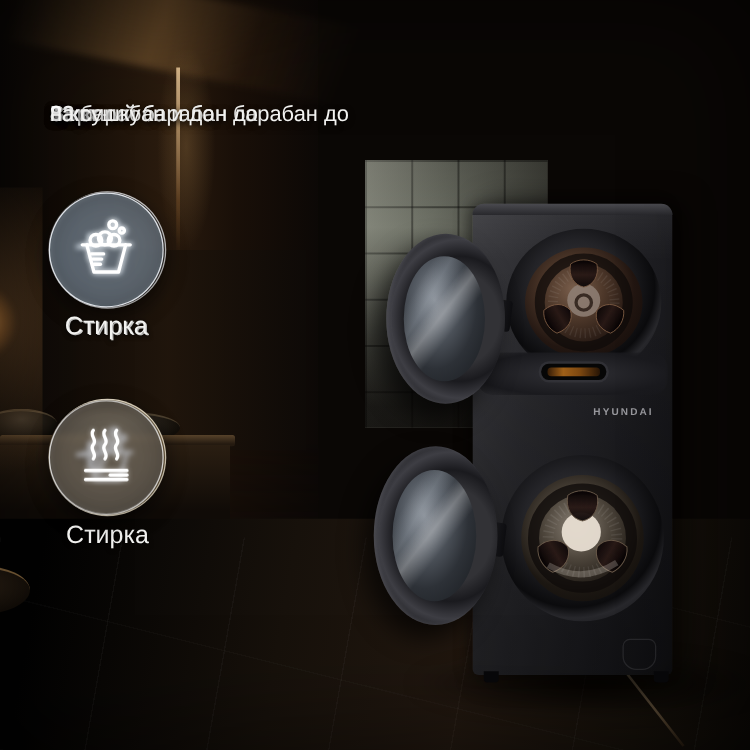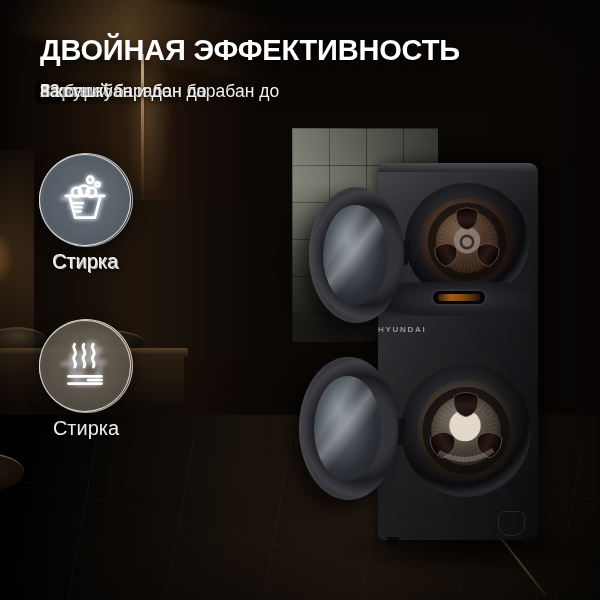--- a/index.html
+++ b/index.html
@@ -77,21 +77,21 @@
   .porthole.low .drum{inset:16px;background:radial-gradient(circle at 45% 40%,#8a8176 0%,#4e463c 32%,#1c1712 64%,#0b0908 100%);}
   .drum svg{position:absolute;inset:0;width:100%;height:100%;}
   .drum .centercap{fill:#8f8075;opacity:.85;}
   .porthole.low .drum .centercap{fill:#e6ddd0;opacity:.96;}
   .mid-band{left:382px;top:282px;width:152px;height:34px;border-radius:12px;
     background:radial-gradient(ellipse at 50% 50%,#303035,#1a1a1e 72%,transparent 100%);}
   .display{left:433px;top:291px;width:52px;height:13px;border-radius:6px;background:#060606;
     box-shadow:0 0 0 2px rgba(60,60,65,.5);}
   .display-glow{left:438px;top:294px;width:42px;height:7px;border-radius:3px;opacity:.9;filter:blur(.4px);
     background:linear-gradient(90deg,#3a1f08,#b06a1a 30%,#8a4f12 62%,#2a1606);}
-  .brand{left:378px;top:325px;width:145px;text-align:left;color:#97979c;
+  .brand{left:378px;top:325px;width:145px;text-align:right;color:#97979c;
     font-size:8px;font-weight:bold;letter-spacing:1.7px;}
   .foot{width:12px;height:9px;border-radius:0 0 3px 3px;background:#08080a;top:537px;}
   .foot.f1{left:387px;} .foot.f2{left:523px;}
   .hatch{left:498px;top:511px;width:27px;height:25px;border-radius:6px 6px 11px 11px;
     border:1px solid rgba(130,130,136,.20);}
 
   
   .door{border-radius:50%;
     background:radial-gradient(ellipse at 62% 50%,#323236 0 38%,#1a1a1e 52%,#3e3e44 66%,#141417 84%,#26262b 100%);
     box-shadow:-8px 10px 20px rgba(0,0,0,.65), inset 2px 0 3px rgba(180,180,190,.18);}
@@ -230,21 +230,20 @@
       <div class="glass">
           <i></i>
         </div>
     </div>
 
     <div class="foot f1 z4"></div>
     <div class="foot f2 z4"></div>
     <div class="hatch z5"></div>
   </div>
 
-  <div class="title z10">ДВОЙНАЯ ЭФФЕКТИВНОСТЬ</div>
   <div class="subtitle z10">
     <div style="position:static">
         <span>Верхний барабан барабан до </span>
         <b>2 кг</b>
       </div>
     <div style="position:static">
         <span>Верхний барабан до </span>
         <b>13 кг</b>
         <span> на барабан и до </span>
         <b>8 кг</b>

